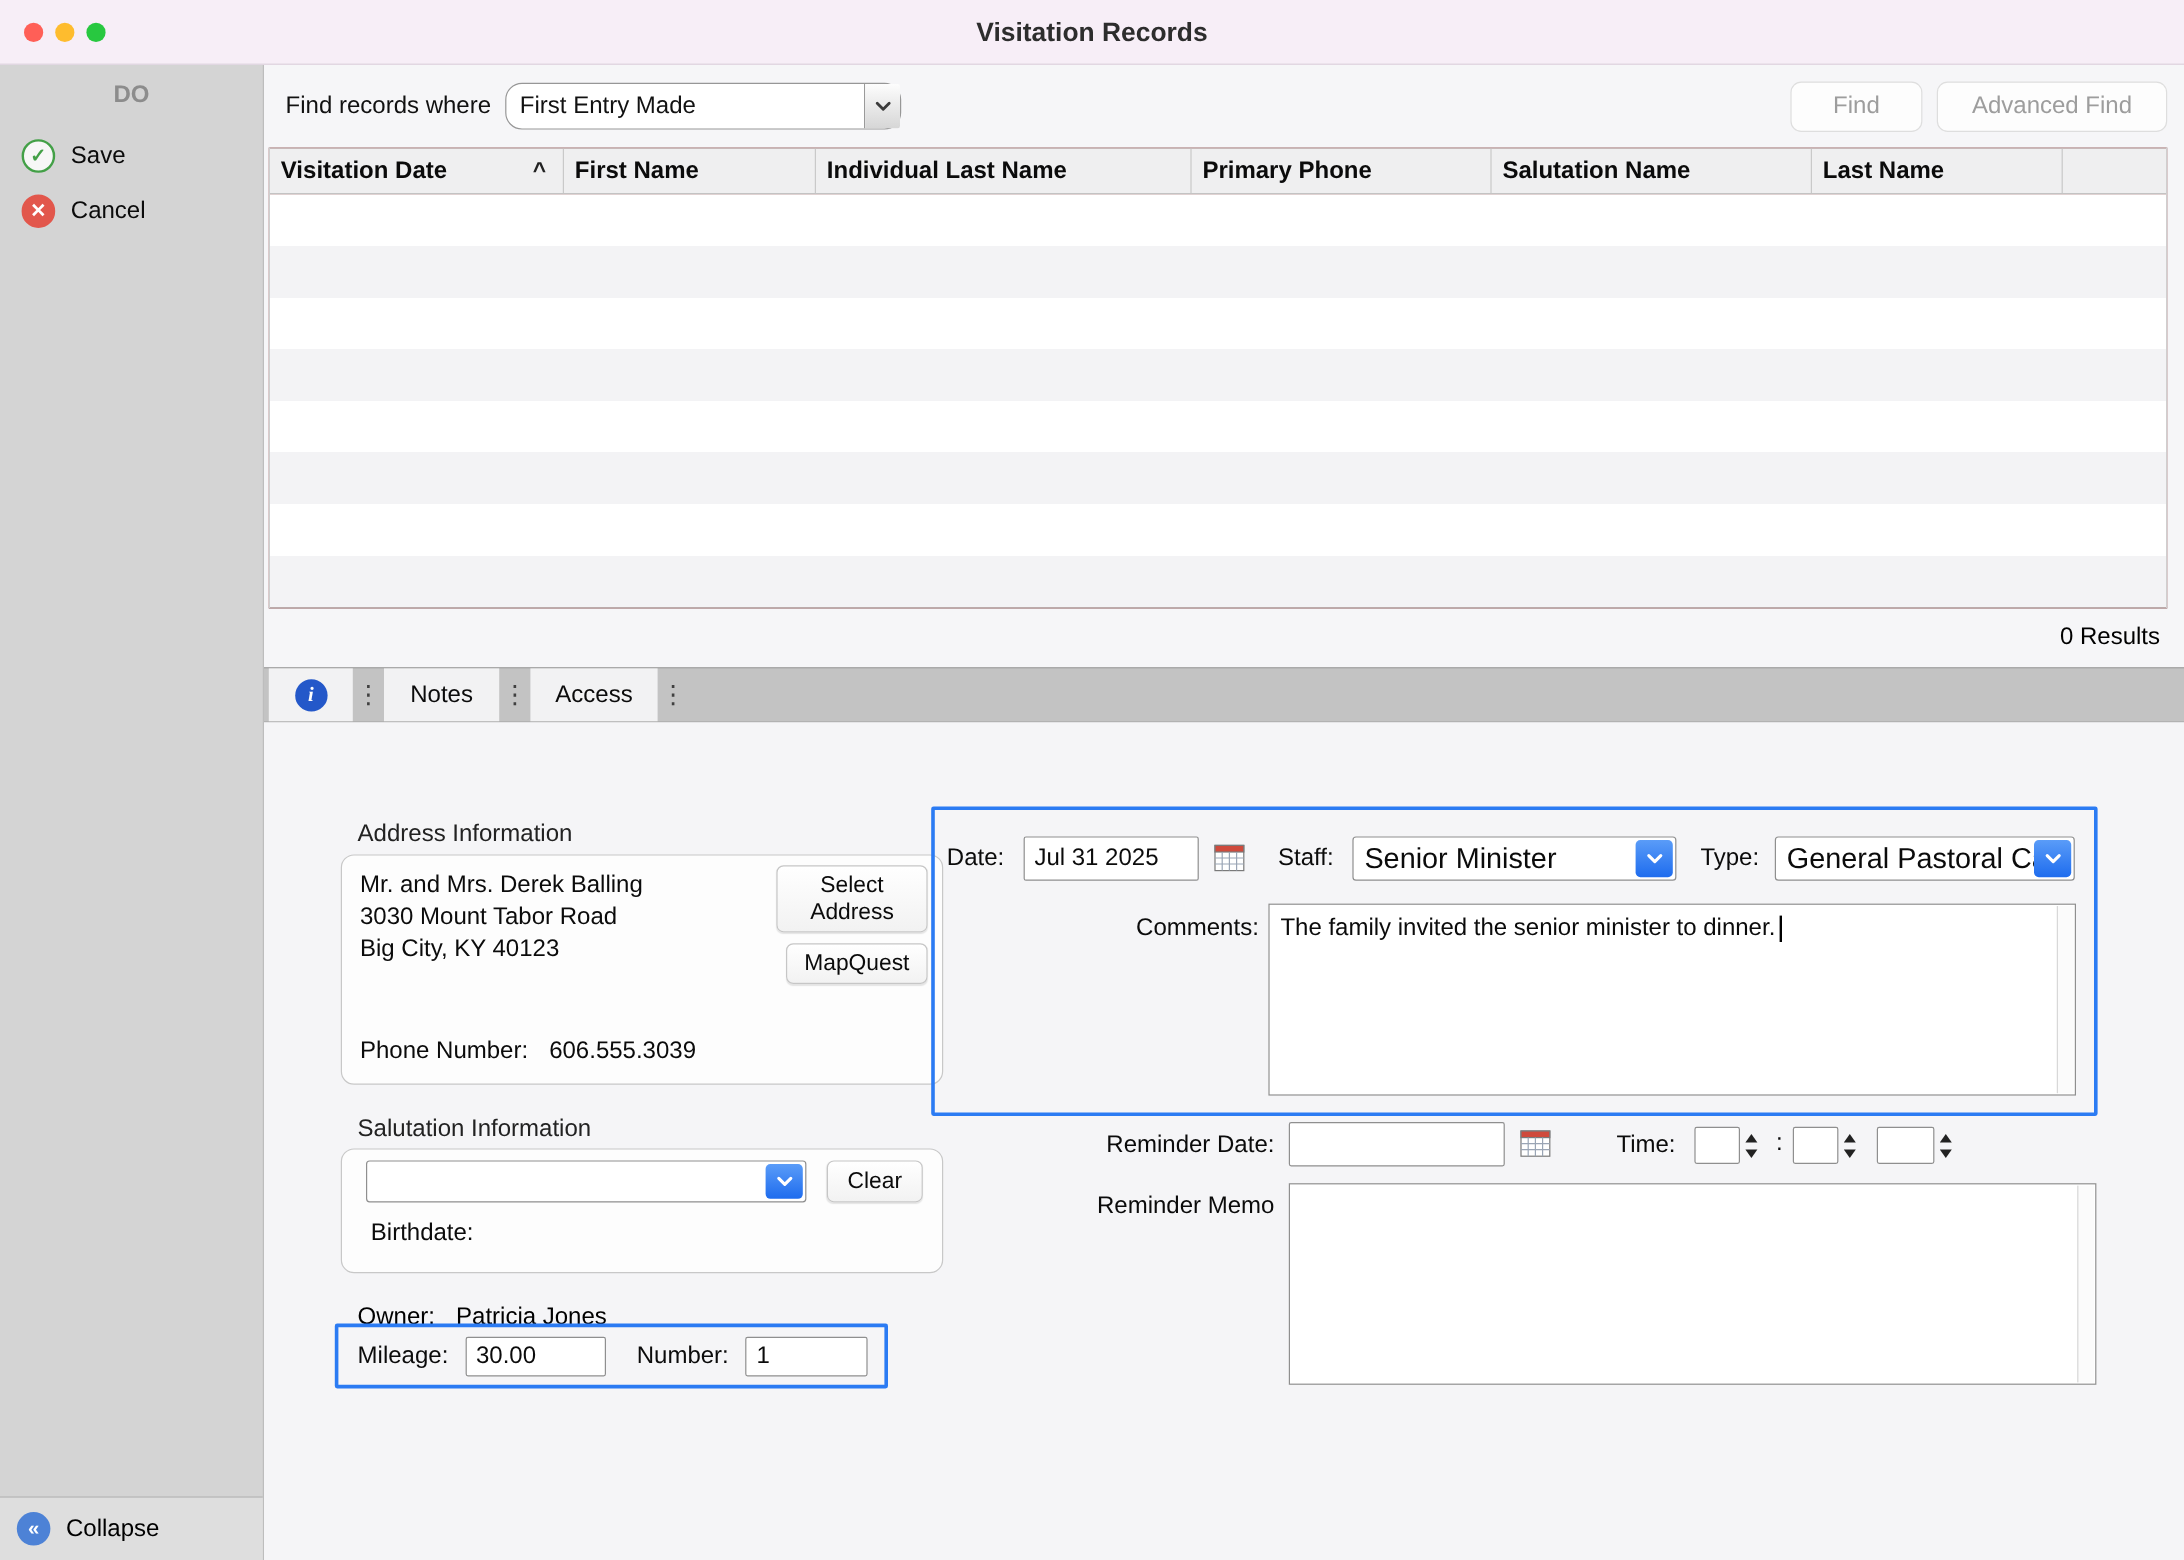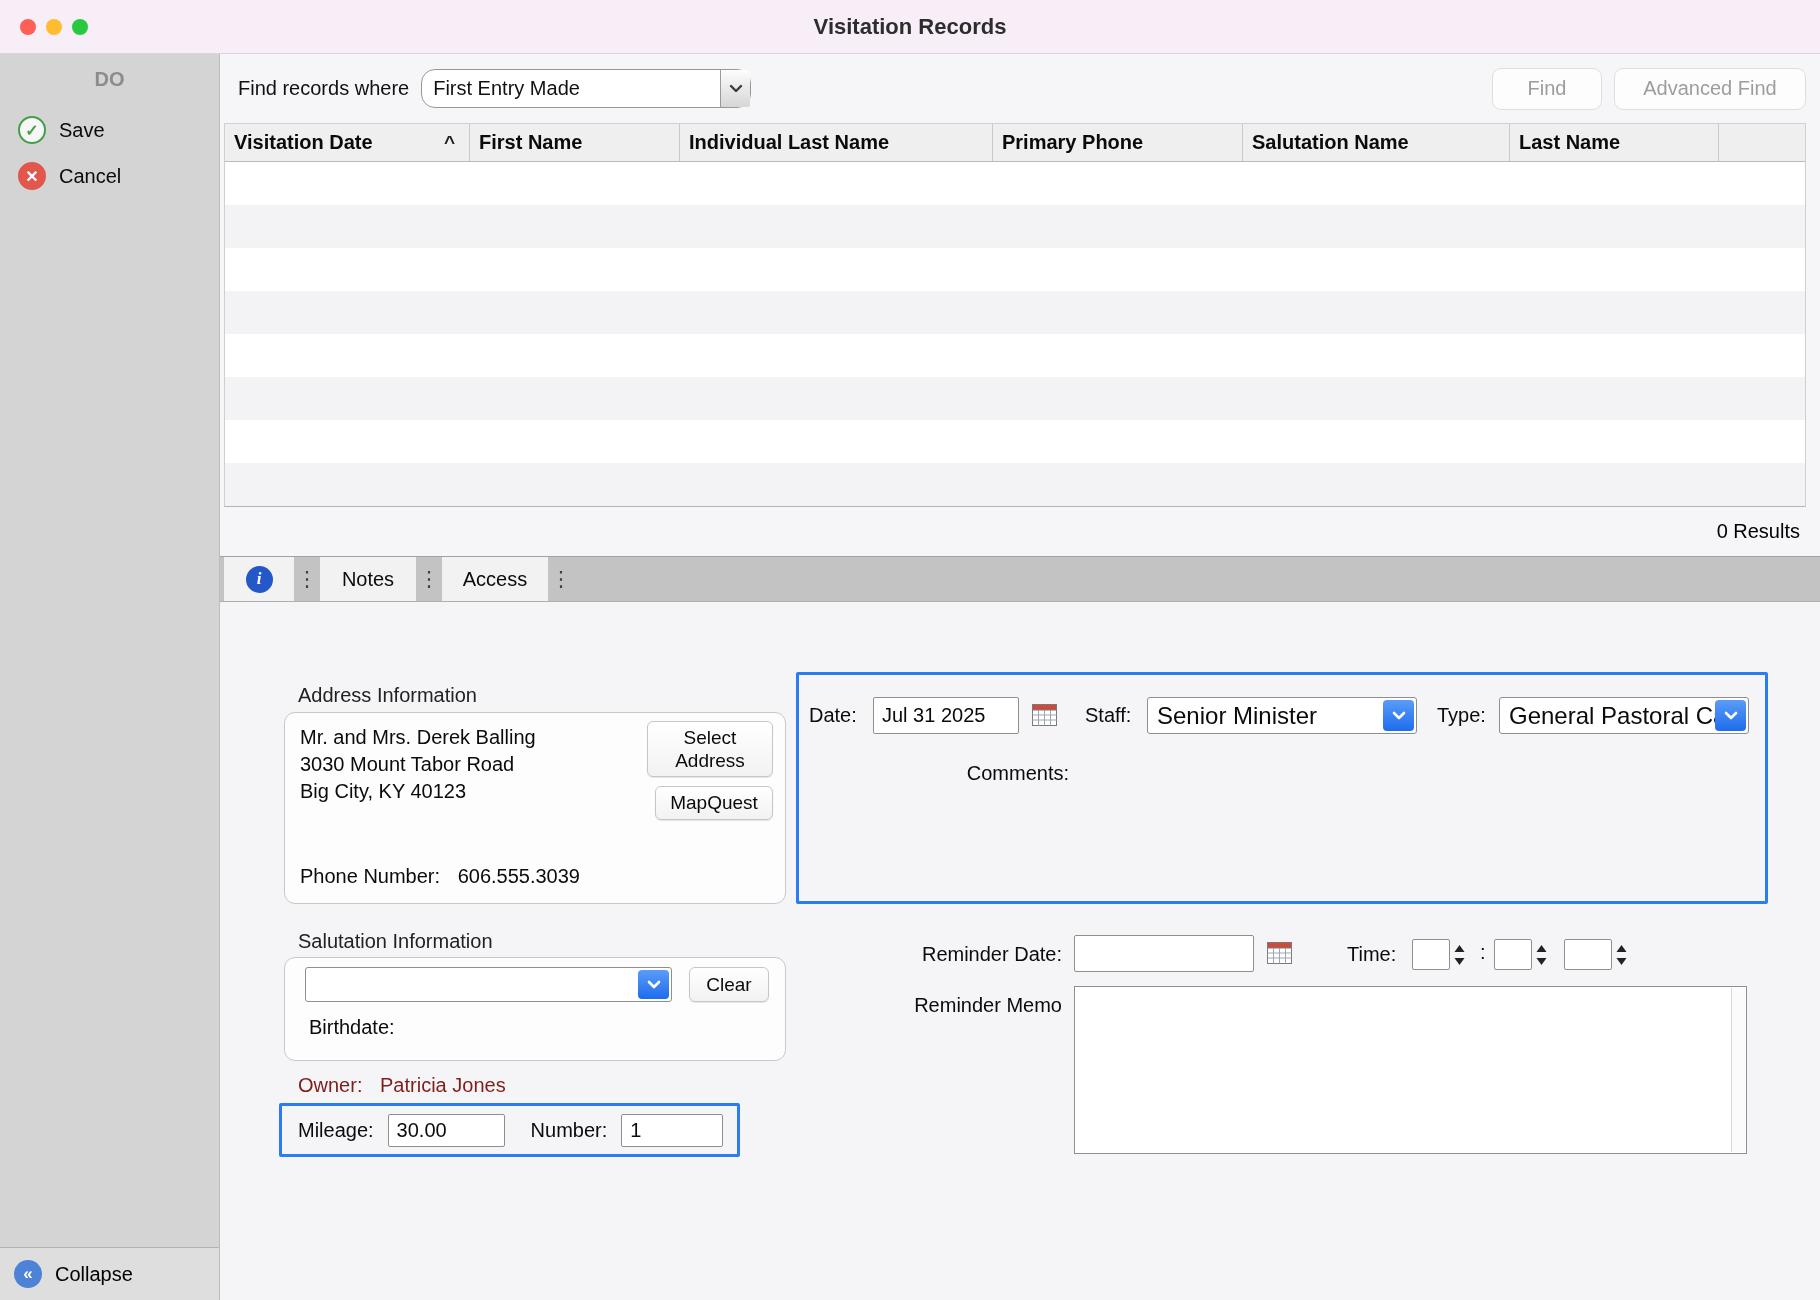--- a/index.html
+++ b/index.html
@@ -85,31 +85,31 @@
 
   .ind-label { left:78px; top:328px; }
   .ind-box { left:64px; top:355px; width:502px; height:104px; }
   .combo { position:relative; background:#fff; border:1px solid #8f8f8f; border-radius:3px; display:flex; align-items:center; cursor:default; }
   .combo-value { flex:1; padding-left:9px; font-size:24px; white-space:nowrap; overflow:hidden; color:#0b0b0b; }
   .combo-btn { position:absolute; top:2px; bottom:2px; right:2px; width:31px; border-radius:4px; background:linear-gradient(#5a9cf8,#1e6cee); display:flex; align-items:center; justify-content:center; }
   .ind-combo { position:absolute; left:20px; top:9px; width:367px; height:35px; }
   .clear-btn { position:absolute; left:404px; top:9px; width:80px; height:35px; }
   .birthdate-row { position:absolute; left:24px; top:58px; font-size:20px; color:#0b0b0b; }
 
-  .owner-row { position:absolute; left:78px; top:472px; font-size:20px; color:#7f1d1d; }
+  .owner-row { position:absolute; left:78px; top:484px; font-size:20px; color:#000000; }
   .owner-row .val { margin-left:12px; }
 
   .hl-box { position:absolute; border:3px solid #2b7bf3; border-radius:2px; }
   .mileage-box { left:59px; top:501px; width:461px; height:54px; display:flex; align-items:center; padding-left:16px; }
   .mileage-box .inline-label { font-size:20px; color:#0b0b0b; }
   .mileage-input { position:static; width:117px; height:33px; margin-left:14px; }
   .number-label { margin-left:26px; }
   .number-input { position:static; width:102px; height:33px; margin-left:14px; }
 
-  .visit-box { left:576px; top:70px; width:972px; height:232px; }
+  .visit-box { left:556px; top:70px; width:972px; height:258px; }
   .lbl-date { left:10px; top:29px; }
   .date-input { left:74px; top:22px; width:146px; height:37px; }
   .cal-icon { position:absolute; width:27px; height:27px; cursor:default; }
   .cal-1 { left:232px; top:26px; }
   .lbl-staff { left:286px; top:29px; }
   .staff-combo { position:absolute; left:348px; top:22px; width:270px; height:37px; }
   .lbl-type { left:638px; top:29px; }
   .type-combo { position:absolute; left:700px; top:22px; width:250px; height:37px; }
   .lbl-comments { left:40px; width:230px; text-align:right; top:87px; }
   .textarea { position:absolute; background:#fff; border:1px solid #8f8f8f; font-size:20px; color:#0b0b0b; padding:8px 22px 8px 9px; overflow:hidden; }
@@ -302,20 +302,24 @@
           <span class="fld-label lbl-type">Type:</span>
           <div class="combo type-combo">
             <span class="combo-value">General Pastoral Ca</span>
             <span class="combo-btn">
               <svg width="14" height="9" viewBox="0 0 14 9">
                   <path d="M2 2l5 5 5-5" fill="none" stroke="#ffffff" stroke-width="2.6" stroke-linecap="round" stroke-linejoin="round"></path>
                 </svg>
             </span>
           </div>
           <span class="fld-label lbl-comments">Comments:</span>
+          <div class="textarea comments-area">
+            <span class="ta-text">The family invited the senior minister to dinner.</span><span class="text-caret"></span>
+            <span class="sb-track"></span>
+          </div>
         </div>
 
         <span class="fld-label lbl-rem-date">Reminder Date:</span>
         <input class="txt rem-date-input" value="" style="">
         <span class="cal-icon cal-2">
           <svg width="27" height="27" viewBox="0 0 27 27">
             <rect x="1.5" y="3.5" width="24" height="21" fill="#fff" stroke="#7a7a7a"></rect>
             <rect x="1.5" y="3.5" width="24" height="5.5" fill="#cf4a3c" stroke="#7a7a7a"></rect>
             <g stroke="#9aa5b5" stroke-width="1">
               <line x1="1.5" y1="14" x2="25.5" y2="14"></line>

